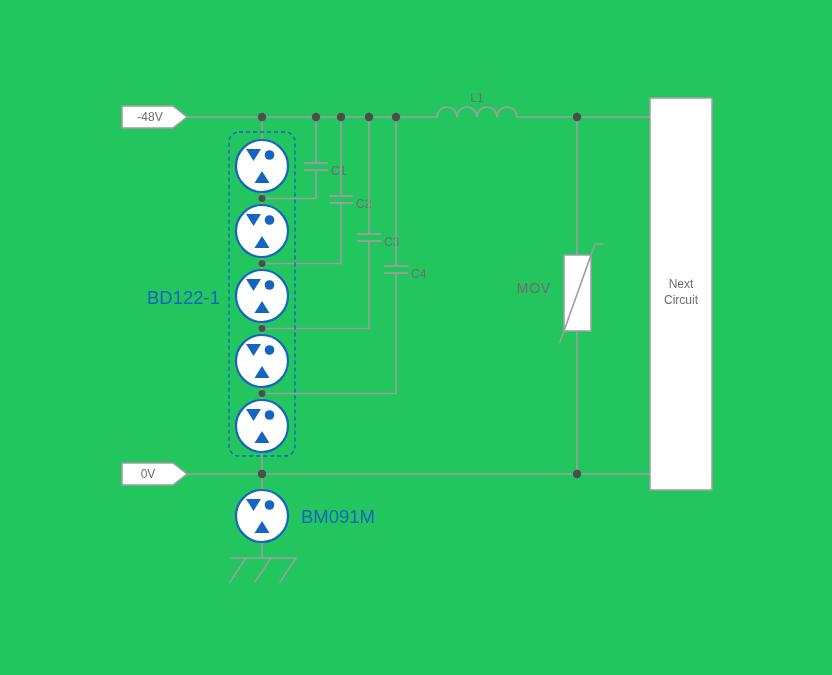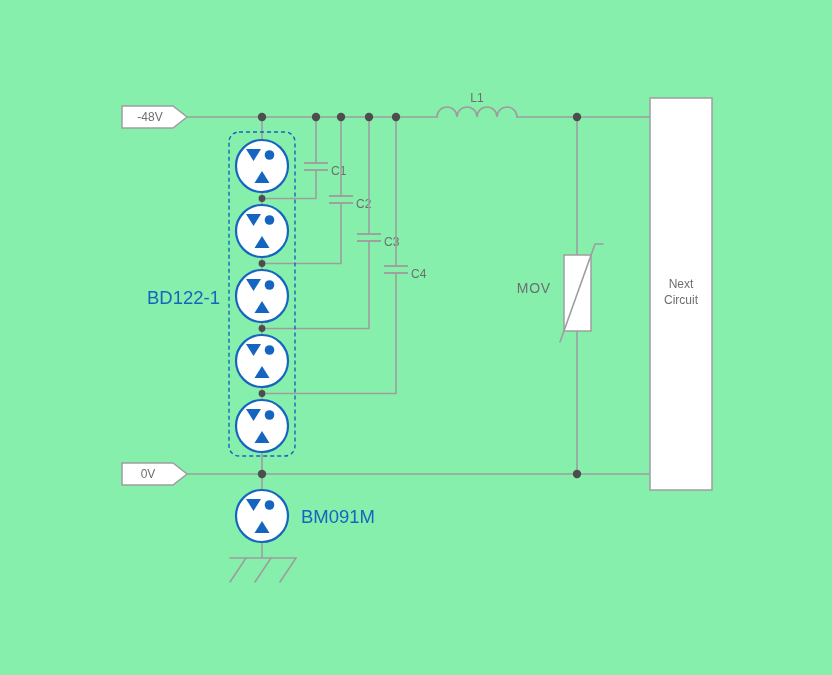--- a/index.html
+++ b/index.html
@@ -2,21 +2,21 @@
 <html style="--accent: #1565c0; --wire: #9e9e9e; --txt: #6e6e6e; --dot: #4d4d4d;"><head>
 <meta charset="utf-8">
 <style>
   :root{
     --accent:#1565c0;
     --wire:#9e9e9e;
     --txt:#6e6e6e;
     --dot:#4d4d4d;
   }
   html,body{margin:0;padding:0;background:#ffffff;}
-  .stage{width:832px;height:675px;background:#86efac;position:relative;overflow:hidden;}
+  .stage{width:832px;height:675px;background:#22c55e;position:relative;overflow:hidden;}
   svg{display:block;}
   .wire{stroke:var(--wire);stroke-width:1.6;fill:none;stroke-linecap:round;}
   .plate{stroke:var(--wire);stroke-width:1.9;fill:none;stroke-linecap:butt;}
   .outline{stroke:var(--wire);stroke-width:1.5;fill:#ffffff;}
   .dot{fill:var(--dot);stroke:none;}
   .dashed{fill:none;stroke:var(--accent);stroke-width:1.4;stroke-dasharray:4 3;}
   .gdt-circle{fill:#ffffff;stroke:var(--accent);stroke-width:2.2;}
   .glyph{fill:var(--accent);stroke:none;}
   text{font-family:"Liberation Sans","DejaVu Sans",sans-serif;fill:var(--txt);}
   .t12{font-size:12px;}

